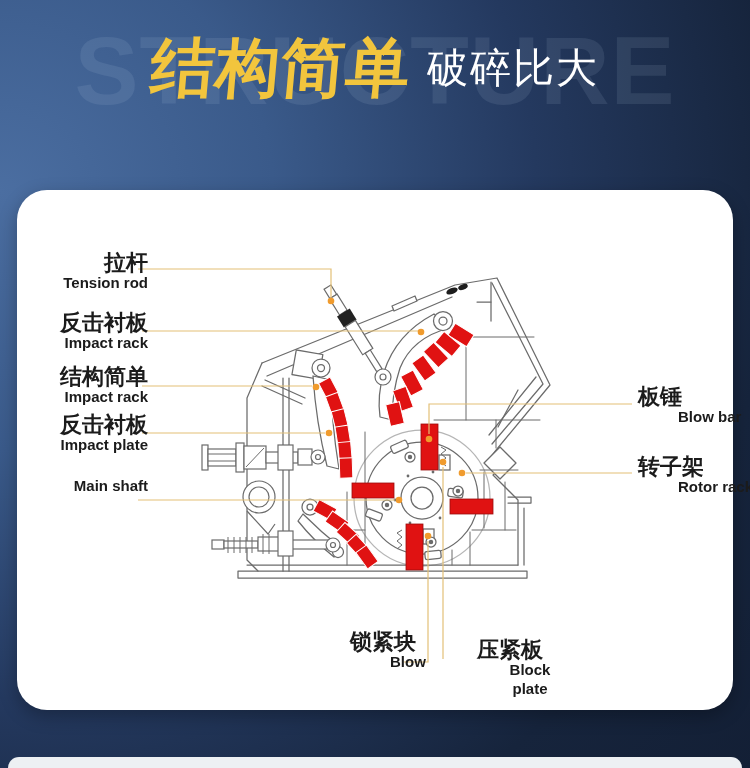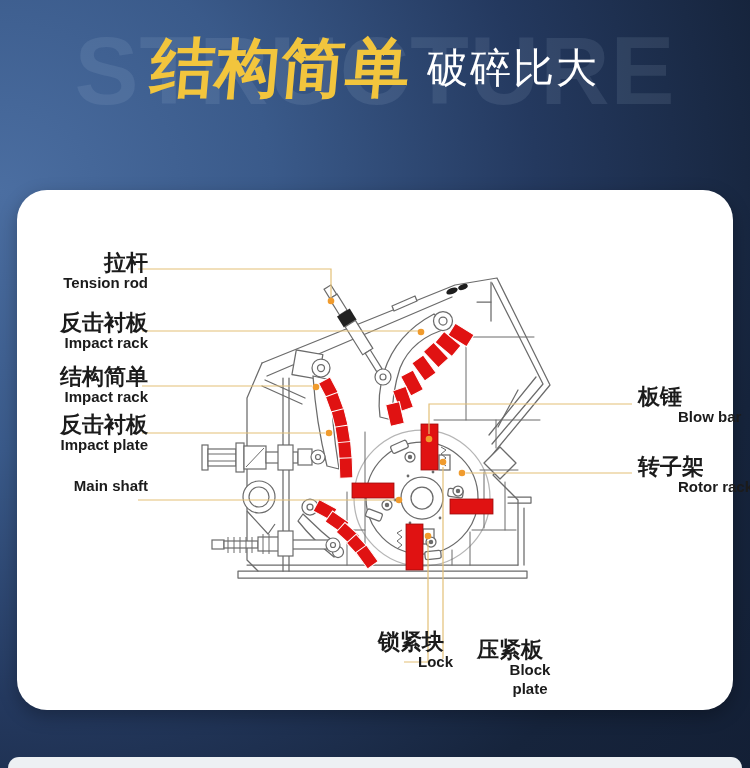--- a/index.html
+++ b/index.html
@@ -48,21 +48,21 @@
   .part-label .en{display:block;font-size:15px;line-height:19px;font-weight:700;margin-left:40px;}
   .lab-left{left:18px;width:130px;text-align:right;}
   #lab-tension{top:252px;}
   #lab-front{top:312px;}
   #lab-rear{top:366px;}
   #lab-plate{top:414px;}
   #lab-shaft{top:476px;}
   .lab-right{left:638px;width:120px;text-align:left;}
   #lab-blow{top:386px;}
   #lab-rotor{top:456px;}
-  #lab-lock{top:631px;left:378px;width:100px;text-align:left;}
+  #lab-lock{top:631px;left:350px;width:100px;text-align:left;}
   #lab-block{top:639px;left:455px;width:110px;text-align:center;}
 </style>
 </head>
 <body>
 
 <div class="page">
 
   <div class="watermark">STRUCTURE</div>
 
   <div class="title-row">
@@ -284,21 +284,21 @@
   <div class="part-label lab-right" id="lab-blow">
     <span class="zh">板锤</span>
     <span class="en">Blow bar</span>
   </div>
   <div class="part-label lab-right" id="lab-rotor">
     <span class="zh">转子架</span>
     <span class="en">Rotor rack</span>
   </div>
   <div class="part-label" id="lab-lock">
     <span class="zh">锁紧块</span>
-    <span class="en">Lock</span>
+    <span class="en">Blow</span>
   </div>
   <div class="part-label" id="lab-block">
     <span class="zh">压紧板</span>
     <span class="en">Block plate</span>
   </div>
 
   <div class="bottom-strip"></div>
 </div>
 
 </body></html>

